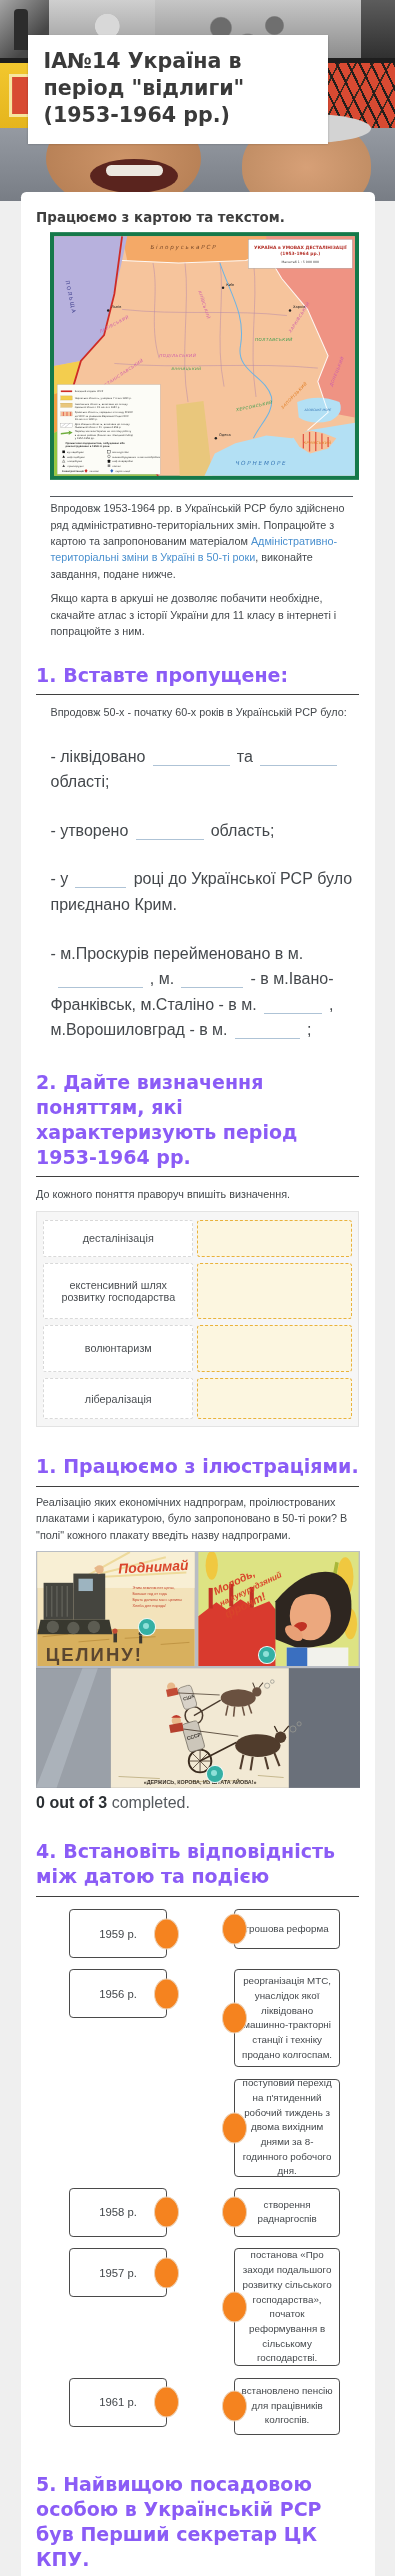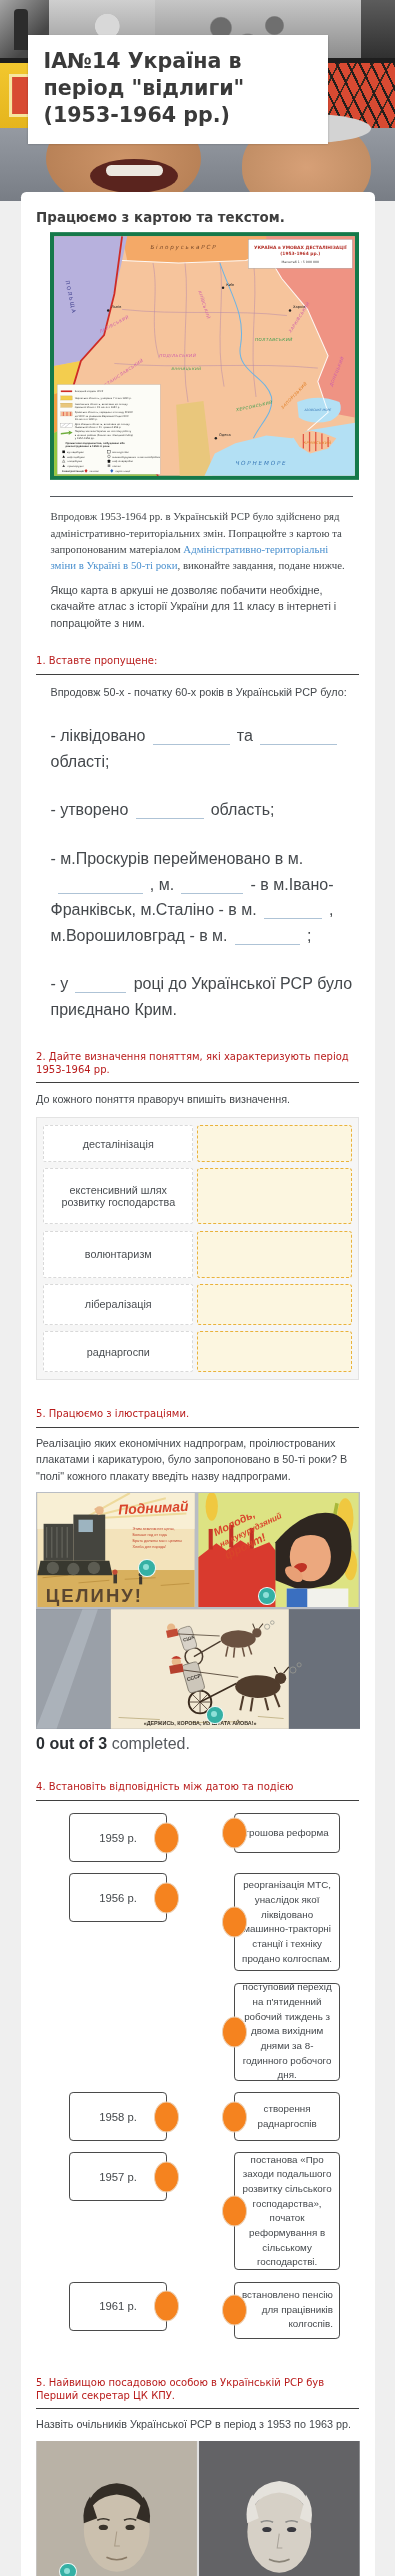--- a/index.html
+++ b/index.html
@@ -35,21 +35,21 @@
   .f-hair2{position:absolute;left:242px;top:-14.4px;width:129px;height:29px;border-radius:50%;background:#d3d3d3;}
   
   .title-card{position:absolute;left:28px;top:35px;width:300px;background:#fff;box-sizing:border-box;
               padding:13.4px 15.5px 15.5px;box-shadow:0 0.5px 2.1px rgba(0,0,0,.25);}
   .title-card h1{margin:0;font-family:"DejaVu Sans",sans-serif;font-size:20.6px;line-height:1.3;color:#3a3a3a;font-weight:bold;}
   
   .card{position:absolute;left:20.6px;top:192px;width:354px;height:3656px;background:#fff;border-radius:5.2px;box-sizing:border-box;}
   .inner{padding:15.5px 15.5px 0;}
   .indent{margin-left:14.4px;margin-right:6.2px;}
   h2.sec{font-family:"DejaVu Sans",sans-serif;font-size:13.4px;font-weight:bold;color:#3e3e3e;margin:2.1px 0 0;}
-  h3.q{font-family:"DejaVu Sans",sans-serif;font-size:10px;font-weight:normal;color:#b91c1c;margin:0;line-height:1.32;}
+  h3.q{font-family:"DejaVu Sans",sans-serif;font-size:19px;font-weight:bold;color:#8b5cf6;margin:0;line-height:1.32;}
   .rule{border:none;border-top:1px solid #3f3f3f;margin:6.2px 0 0;}
   .rule-thin{border:none;border-top:1px solid #55595e;margin:0;}
   p.body, .body{font-size:10.8px;line-height:1.52;color:#44484c;margin:0;}
   a.lnk{color:#4a90cf;text-decoration:none;cursor:pointer;}
   .blank{display:inline-block;border:none;border-bottom:1px solid #aec3d6;background:transparent;height:13.4px;
          margin:0 7.2px;vertical-align:middle;outline:none;font:inherit;color:#333;}
   .fline{margin-top:23px;font-size:16px;line-height:1.6;color:#44484c;}
   
   .deftable{margin-top:9.3px;background:#f6f6f6;border:0.5px solid #e3e3e3;padding:7.2px 6.2px;}
   .defrow{display:flex;justify-content:space-between;margin-bottom:6.2px;}
@@ -229,41 +229,41 @@
           <path d="M120,460 L123,463.5 L120,467 L117,463.5 Z" fill="#2a62c0"></path>
           <text x="126" y="465">гідростанції</text>
         </g>
       </g>
     </g>
   </svg>
   </div>
 
   <div class="indent" style="margin-top:14.4px;">
     <hr class="rule-thin">
-    <p class="body" style="margin-top:11px;font-family:Liberation Serif, serif;"><span>Впродовж 1953-1964 рр. в Українській РСР було здійснено ряд адміністративно-територіальних змін. Попрацюйте з картою та запропонованим матеріалом </span><a class="lnk">Адміністративно-територіальні зміни в Україні в 50-ті роки</a><span>, виконайте завдання, подане нижче.</span></p>
+    <p class="body" style="margin-top:3px;"><span>Впродовж 1953-1964 рр. в Українській РСР було здійснено ряд адміністративно-територіальних змін. Попрацюйте з картою та запропонованим матеріалом </span><a class="lnk">Адміністративно-територіальні зміни в Україні в 50-ті роки</a><span>, виконайте завдання, подане нижче.</span></p>
     <p class="body" style="margin-top:8.2px;">Якщо карта в аркуші не дозволяє побачити необхідне, скачайте атлас з історії України для 11 класу в інтернеті і попрацюйте з ним.</p>
   </div>
 
   <div style="margin-top:23px;">
     <h3 class="q indent">1. Вставте пропущене:</h3>
     <hr class="rule">
     <div class="indent">
       <p class="body" style="margin-top:9.3px;">Впродовж 50-х - початку 60-х років в Українській РСР було:</p>
       <div class="fline">
         <span>- ліквідовано</span><input class="blank" style="width: 73px;"><span>та</span><input class="blank" style="width: 73px;"><span>області;</span>
       </div>
       <div class="fline">
         <span>- утворено</span><input class="blank" style="width: 64px;"><span>область;</span>
       </div>
       <div class="fline">
+        <span>- у</span><input class="blank" style="width: 47px;"><span>році до Української РСР було приєднано Крим.</span>
+      </div>
+      <div class="fline">
         <span>- м.Проскурів перейменовано в м.</span><input class="blank" style="width: 81px;"><span>, м.</span><input class="blank" style="width: 58px;"><span>- в м.Івано-Франківськ, м.Сталіно - в м.</span><input class="blank" style="width: 54px;"><span>,</span>
         <span>м.Ворошиловград - в м.</span><input class="blank" style="width: 61px;"><span>;</span>
-      </div>
-      <div class="fline">
-        <span>- у</span><input class="blank" style="width: 47px;"><span>році до Української РСР було приєднано Крим.</span>
       </div>
     </div>
   </div>
 
   <div class="mt-sec">
     <h3 class="q indent">2. Дайте визначення поняттям, які характеризують період 1953-1964 рр.</h3>
     <hr class="rule">
     <p class="body indent" style="margin-top:8.2px;">До кожного поняття праворуч впишіть визначення.</p>
     <div class="deftable">
       <div class="defrow">
@@ -275,29 +275,25 @@
             <div class="ansbox" style="min-height:56px"></div>
           </div>
       <div class="defrow">
             <div class="term" style="min-height:47px">волюнтаризм</div>
             <div class="ansbox" style="min-height:47px"></div>
           </div>
       <div class="defrow">
             <div class="term" style="min-height:41px">лібералізація</div>
             <div class="ansbox" style="min-height:41px"></div>
           </div>
-      <div class="defrow">
-            <div class="term" style="min-height:41px">раднаргоспи</div>
-            <div class="ansbox" style="min-height:41px"></div>
-          </div>
     </div>
   </div>
 
   <div class="mt-sec">
-    <h3 class="q indent">5. Працюємо з ілюстраціями.</h3>
+    <h3 class="q indent">1. Працюємо з ілюстраціями.</h3>
     <hr class="rule">
     <p class="body indent" style="margin-top:7.2px;">Реалізацію яких економічних надпрограм, проілюстрованих плакатами і карикатурою, було запропоновано в 50-ті роки? В "полі" кожного плакату введіть назву надпрограми.</p>
 
     <div class="stage">
 
       <svg style="left:1px;top:1px;" width="158" height="114" viewBox="0 0 306 222">
         <rect width="306" height="222" fill="#f3e3bb"></rect>
         <rect width="306" height="70" fill="#f8efd4"></rect>
         <g stroke="#eeda9c" stroke-width="4">
               <line x1="90" y1="50" x2="180" y2="0"></line>
@@ -493,21 +489,21 @@
         <div class="m-right" style="height:118px;">
               <span class="dot l"></span>
               <span>постанова «Про заходи подальшого розвитку сільського господарства», початок реформування в сільському господарстві.</span>
             </div>
       </div>
       <div class="m-row" style="height:67px;margin-bottom:0;">
         <div class="m-left">
               <span>1961 р.</span>
               <span class="dot r"></span>
             </div>
-        <div class="m-right" style="height:57px;text-align:right;">
+        <div class="m-right" style="height:57px;">
               <span class="dot l"></span>
               <span>встановлено пенсію для працівників колгоспів.</span>
             </div>
       </div>
     </div>
   </div>
 
   <div class="mt-sec">
     <h3 class="q indent">5. Найвищою посадовою особою в Українській РСР був Перший секретар ЦК КПУ.</h3>
     <hr class="rule">

